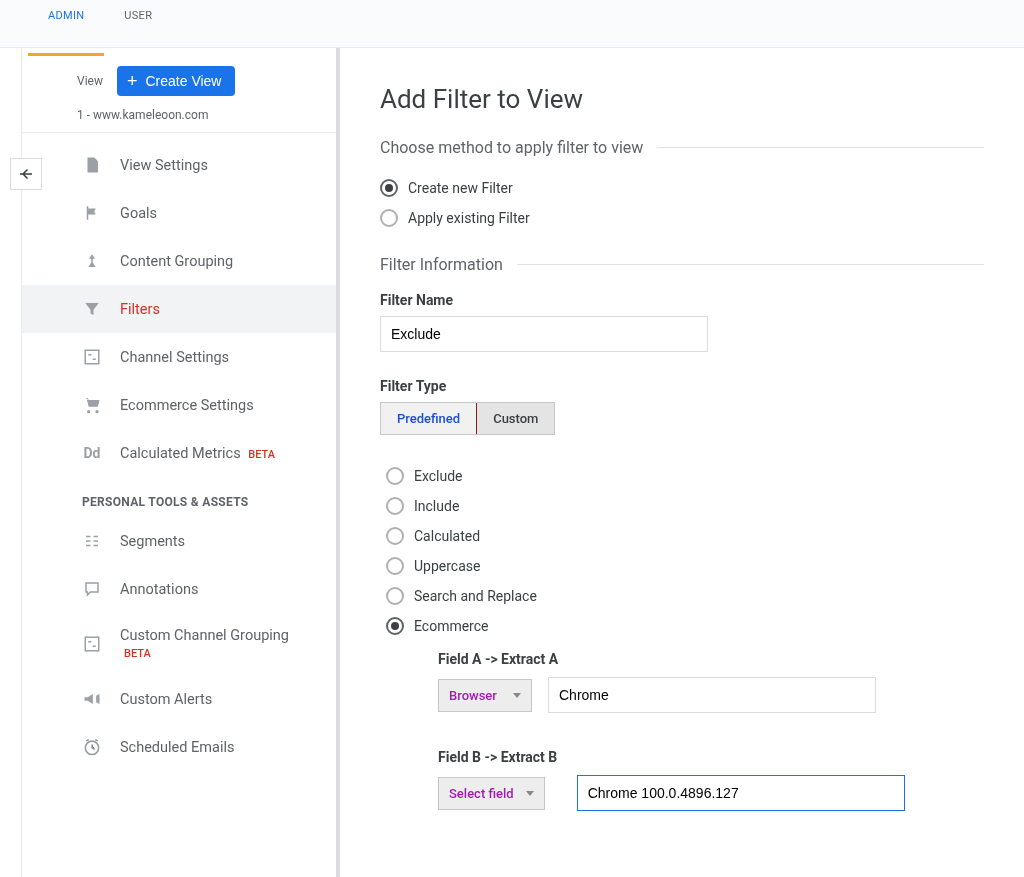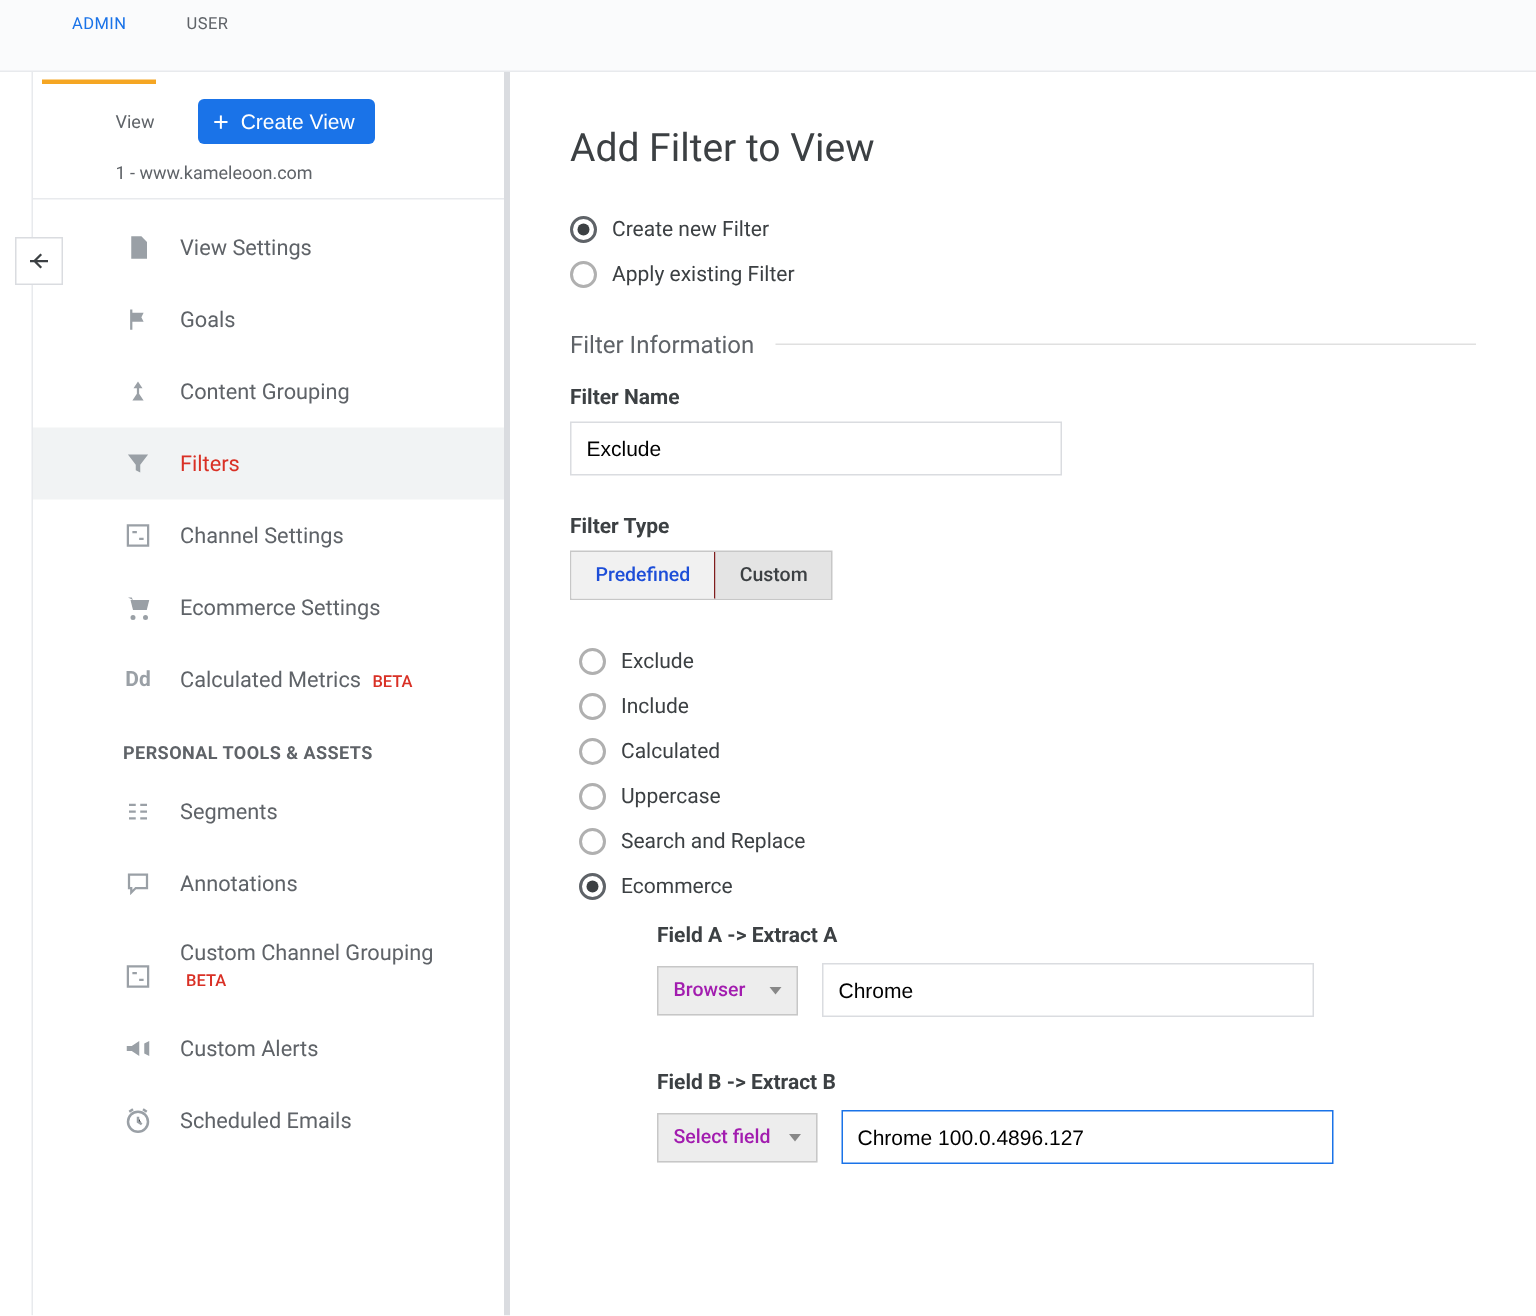--- a/index.html
+++ b/index.html
@@ -60,21 +60,21 @@
 .sidebar {
   width: 318px;
   border-right: 4px solid #dadce0;
   padding-top: 18px;
   overflow-y: auto;
 }
 .view-header {
   display: flex;
   align-items: center;
   padding: 0 24px 8px 55px;
-  gap: 29px;
+  gap: 14px;
 }
 .view-label {
   font-size: 12px;
   color: #5f6368;
 }
 .create-view-btn {
   background: #1a73e8;
   color: #fff;
   border: none;
   border-radius: 4px;
@@ -351,21 +351,21 @@
         <span>Segments</span>
       </div>
       <div class="nav-item">
         <span class="icon">
           <svg width="18" height="18" viewBox="0 0 24 24">
               <path fill="none" stroke="#9aa0a6" stroke-width="2" d="M4 4h16v12H10l-4 4v-4H4z"></path>
             </svg>
         </span>
         <span>Annotations</span>
       </div>
-      <div class="nav-item" style="align-items:flex-end;">
+      <div class="nav-item" style="align-items:center;">
         <span class="icon">
           <svg width="18" height="18" viewBox="0 0 24 24">
               <rect x="3" y="3" width="18" height="18" fill="none" stroke="#9aa0a6" stroke-width="2"></rect>
               <path stroke="#9aa0a6" stroke-width="2" d="M7 9h4M13 15h4"></path>
             </svg>
         </span>
         <span>
           <span>Custom Channel Grouping</span><br>
           <span class="beta-tag">BETA</span>
         </span>
@@ -386,20 +386,21 @@
             </svg>
         </span>
         <span>Scheduled Emails</span>
       </div>
     </div>
   </div>
 
   <div class="main">
     <h1 class="page-title">Add Filter to View</h1>
 
+    <div class="section-title">Choose method to apply filter to view</div>
 
     <div class="radio-row">
       <span class="radio-outer">
           <span class="radio-inner"></span>
         </span>
       <span>Create new Filter</span>
     </div>
     <div class="radio-row">
       <span class="radio-outer light"></span>
       <span>Apply existing Filter</span>
@@ -455,20 +456,20 @@
         </div>
       </div>
 
       <div class="sub-field-block" style="margin-top:18px;">
         <div class="sub-field-title">Field B -&gt; Extract B</div>
         <div class="field-row">
           <div class="select-box">
             <span>Select field</span>
             <span class="caret-down"></span>
           </div>
-          <input class="text-input" style="width: 328px; border-color: rgb(26, 115, 232);" value="Chrome 100.0.4896.127">
+          <input class="text-input" style="width: 328px; border-color: rgb(26, 115, 232); margin-left: 16px;" value="Chrome 100.0.4896.127">
         </div>
       </div>
 
     </div>
   </div>
 
 </div>
 
 </body></html>

